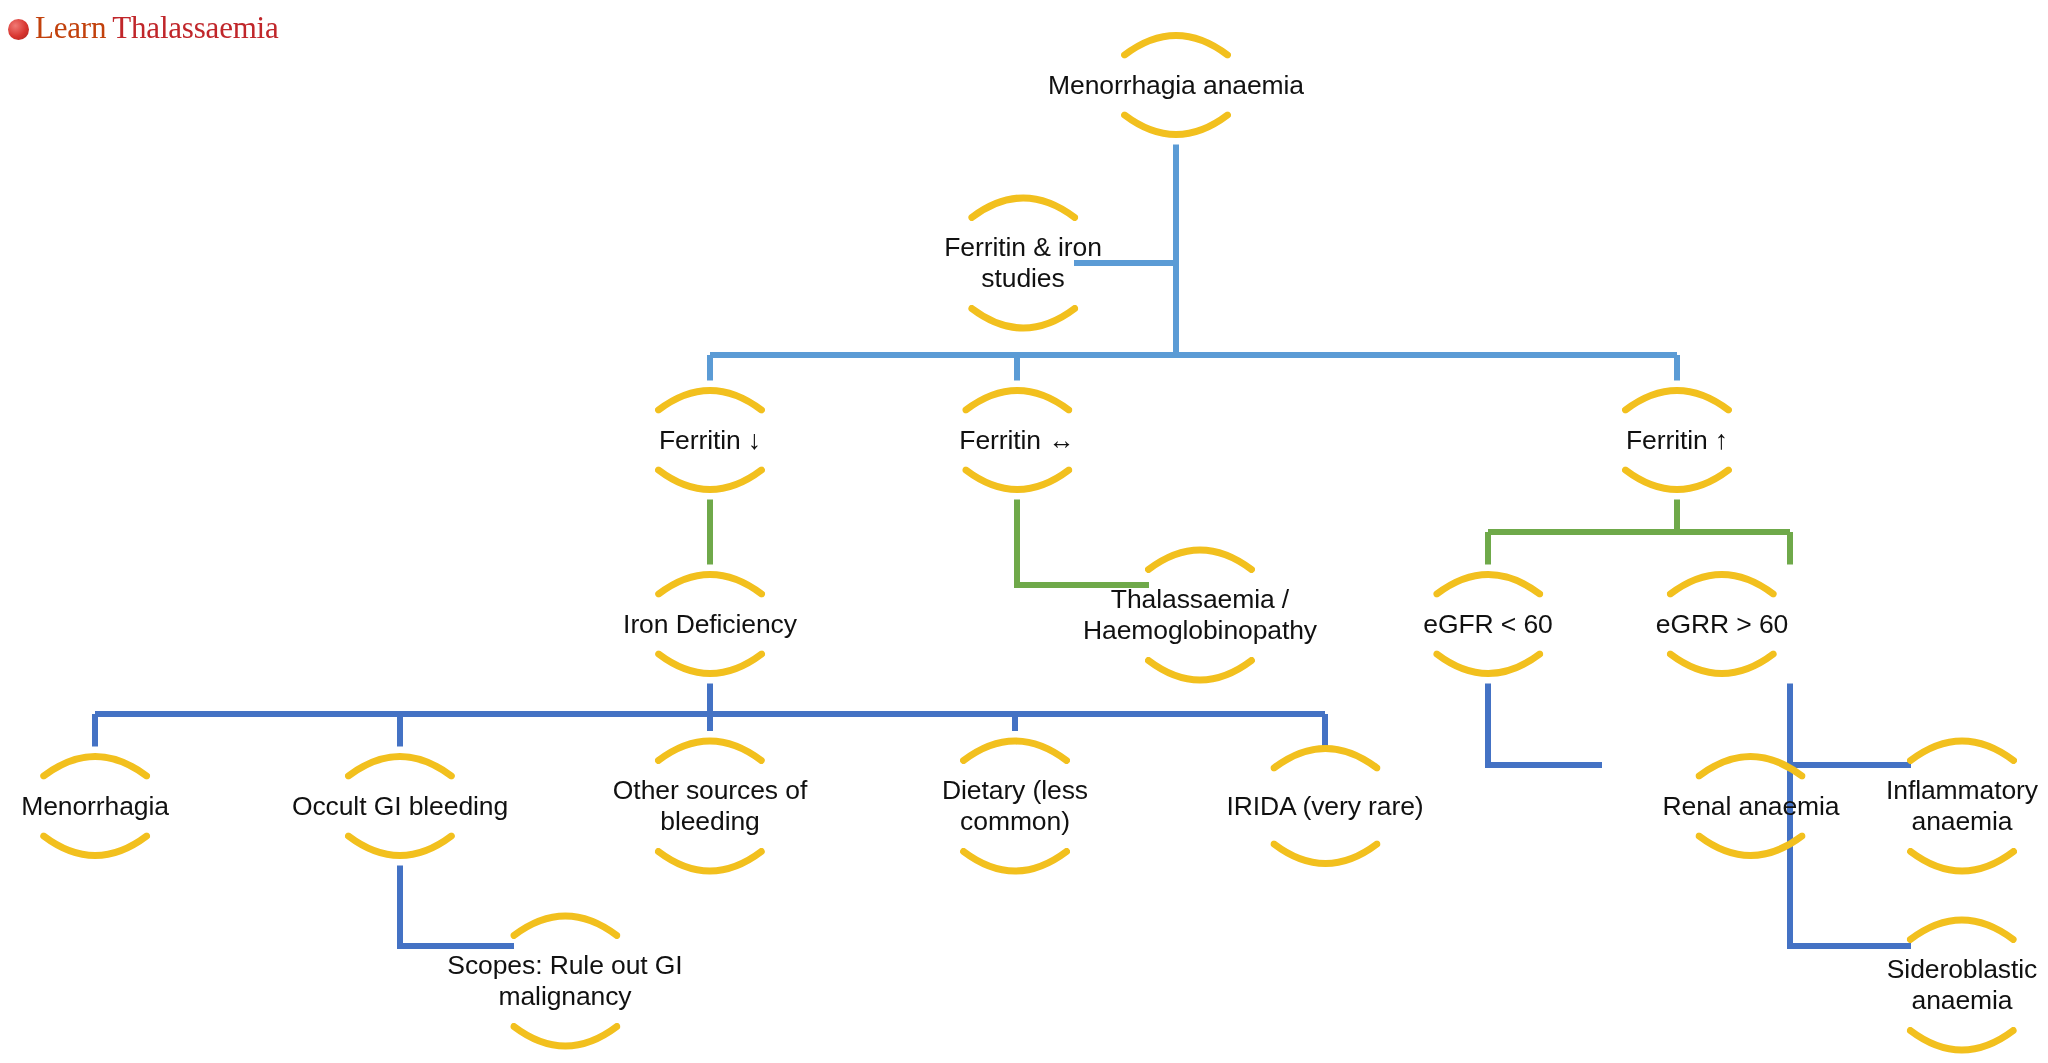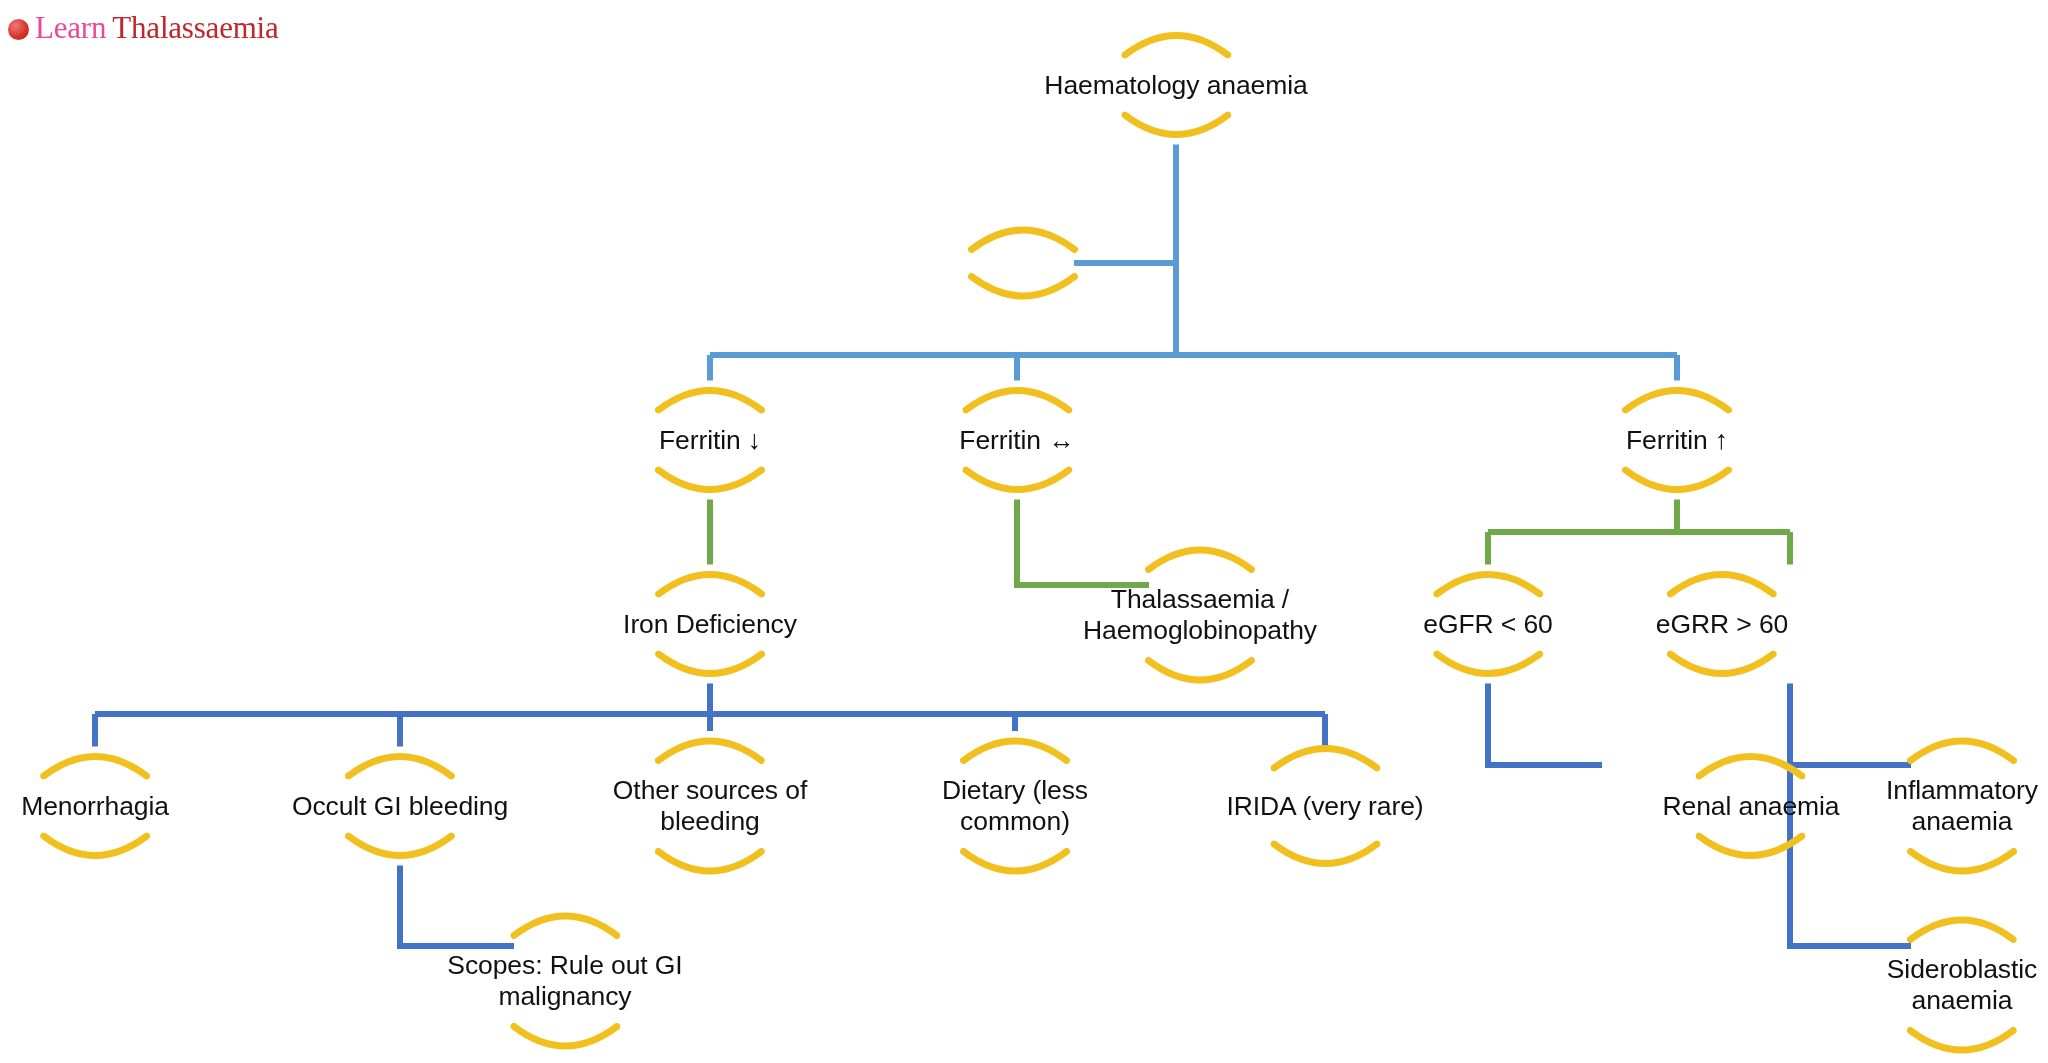--- a/index.html
+++ b/index.html
@@ -27,21 +27,21 @@
     font-family:"Liberation Serif","DejaVu Serif",serif;
     white-space:nowrap;
   }
   #logo .dot{
     width:21px;height:21px;border-radius:50%;
     background:radial-gradient(circle at 35% 32%, #f07a75 0%, #d8352f 55%, #a8201b 100%);
     display:inline-block;
     flex:0 0 auto;
     margin-top:2px;
   }
-  #logo .learn{color:#ec4899;}
+  #logo .learn{color:#c2410c;}
   #logo .haem{color:#c0262a;}
 
   
   #wires{position:absolute;left:0;top:0;width:2048px;height:1063px;}
 
   
   .node{
     position:absolute;
     transform:translate(-50%,-50%);
     display:flex;
@@ -102,29 +102,31 @@
       <polyline points="1488,683.5 1488,765 1602,765" fill="none" stroke="#4472C4" stroke-width="6" stroke-linecap="butt" stroke-linejoin="miter"></polyline>
       <polyline points="1790,683.5 1790,765 1911,765" fill="none" stroke="#4472C4" stroke-width="6" stroke-linecap="butt" stroke-linejoin="miter"></polyline>
       <polyline points="1790,765 1790,946 1911,946" fill="none" stroke="#4472C4" stroke-width="6" stroke-linecap="butt" stroke-linejoin="miter"></polyline>
     </svg>
 
   <div id="nodes">
       <div class="node" style="left: 1176px; top: 85px;">
         <svg width="110" height="37" viewBox="0 0 110 37" class="arc top">
           <path d="M 3.5 33.5 Q 55 -5.5 106.5 33.5" fill="none" stroke="#F2C01E" stroke-width="7" stroke-linecap="round"></path>
         </svg>
-        <div class="label">Haematology anaemia</div>
+        <div class="label">Menorrhagia anaemia</div>
         <svg width="110" height="37" viewBox="0 0 110 37" class="arc bot">
           <path d="M 3.5 3.5 Q 55 42.5 106.5 3.5" fill="none" stroke="#F2C01E" stroke-width="7" stroke-linecap="round"></path>
         </svg>
       </div>
       <div class="node" style="left: 1023px; top: 263px;">
         <svg width="110" height="37" viewBox="0 0 110 37" class="arc top">
           <path d="M 3.5 33.5 Q 55 -5.5 106.5 33.5" fill="none" stroke="#F2C01E" stroke-width="7" stroke-linecap="round"></path>
         </svg>
+        <div class="label">Ferritin &amp; iron
+studies</div>
         <svg width="110" height="37" viewBox="0 0 110 37" class="arc bot">
           <path d="M 3.5 3.5 Q 55 42.5 106.5 3.5" fill="none" stroke="#F2C01E" stroke-width="7" stroke-linecap="round"></path>
         </svg>
       </div>
       <div class="node" style="left: 710px; top: 440px;">
         <svg width="110" height="37" viewBox="0 0 110 37" class="arc top">
           <path d="M 3.5 33.5 Q 55 -5.5 106.5 33.5" fill="none" stroke="#F2C01E" stroke-width="7" stroke-linecap="round"></path>
         </svg>
         <div class="label">Ferritin ↓</div>
         <svg width="110" height="37" viewBox="0 0 110 37" class="arc bot">

